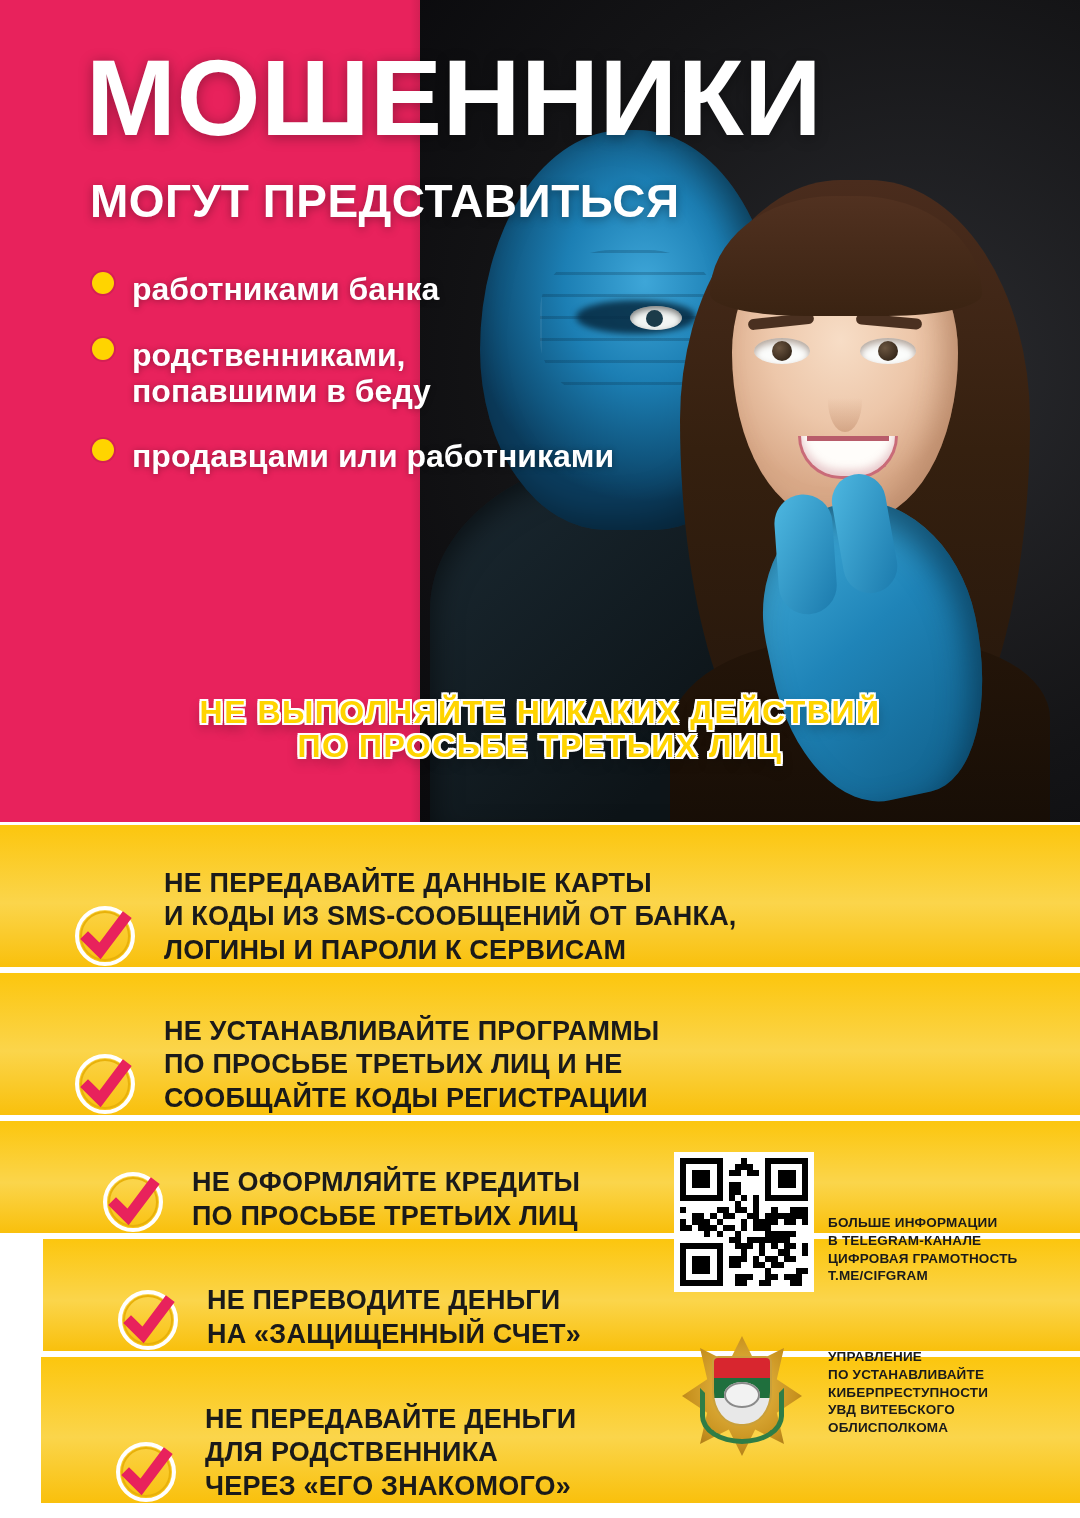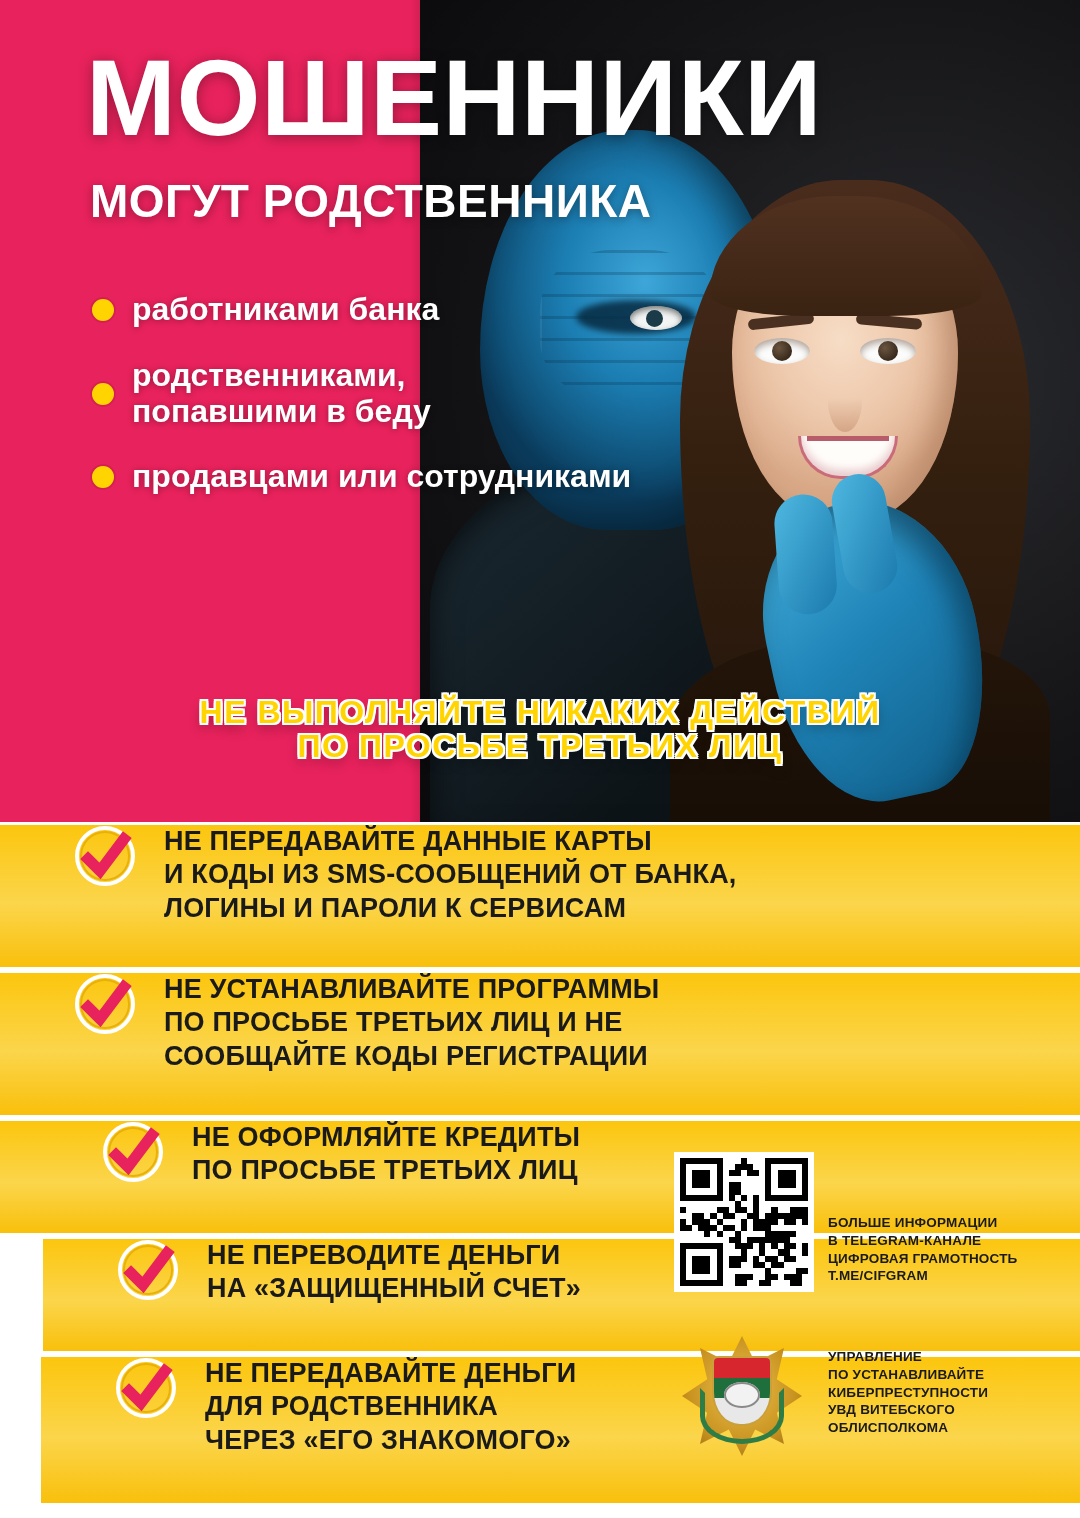--- a/index.html
+++ b/index.html
@@ -296,23 +296,22 @@
 
   .bullets {
     position: absolute;
     left: 92px;
     top: 272px;
     width: 640px;
   }
   .bullet {
     position: relative;
     display: flex;
-    align-items: center;
+    align-items: flex-start;
     margin-bottom: 30px;
-    margin-top: 20px;
   }
   .dot {
     flex: 0 0 auto;
     width: 22px;
     height: 22px;
     border-radius: 50%;
     background: #ffd400;
     margin-right: 18px;
     box-shadow: 0 0 0 2px rgba(0,0,0,0.08);
   }
@@ -353,21 +352,21 @@
     background: #ffffff;
   }
   .tip {
     position: absolute;
     left: 0;
     width: 1080px;
     background: linear-gradient(to bottom, #fcc60e 0%, #fbd54b 55%, #f9c00c 100%);
     border-top: 3px solid #ffffff;
     border-bottom: 3px solid #ffffff;
     display: flex;
-    align-items: flex-start;
+    align-items: flex-end;
   }
   .tip .check {
     flex: 0 0 auto;
     position: relative;
     width: 62px;
     height: 62px;
     margin-left: 74px;
     margin-right: 28px;
   }
   .tip .check svg { display: block; }
@@ -504,35 +503,35 @@
           <div class="nose"></div>
           <div class="smile"></div>
         </div>
         <div class="hair-front"></div>
       </div>
       <div class="blue-hand"></div>
     </div>
 
     <div class="hero-text">
       <div class="title">МОШЕННИКИ</div>
-      <div class="subtitle">МОГУТ РОДСТВЕННИКА</div>
+      <div class="subtitle">МОГУТ ПРЕДСТАВИТЬСЯ</div>
 
       <div class="bullets">
         <div class="bullet">
           <span class="dot"></span>
           <span class="bullet-text">работниками банка</span>
         </div>
         <div class="bullet">
           <span class="dot"></span>
           <span class="bullet-text">родственниками,
 попавшими в беду</span>
         </div>
         <div class="bullet">
           <span class="dot"></span>
-          <span class="bullet-text">продавцами или сотрудниками</span>
+          <span class="bullet-text">продавцами или работниками</span>
         </div>
       </div>
 
       <div class="warning">НЕ ВЫПОЛНЯЙТЕ НИКАКИХ ДЕЙСТВИЙ
 ПО ПРОСЬБЕ ТРЕТЬИХ ЛИЦ</div>
     </div>
   </div>
 
   <div class="tips">
 

